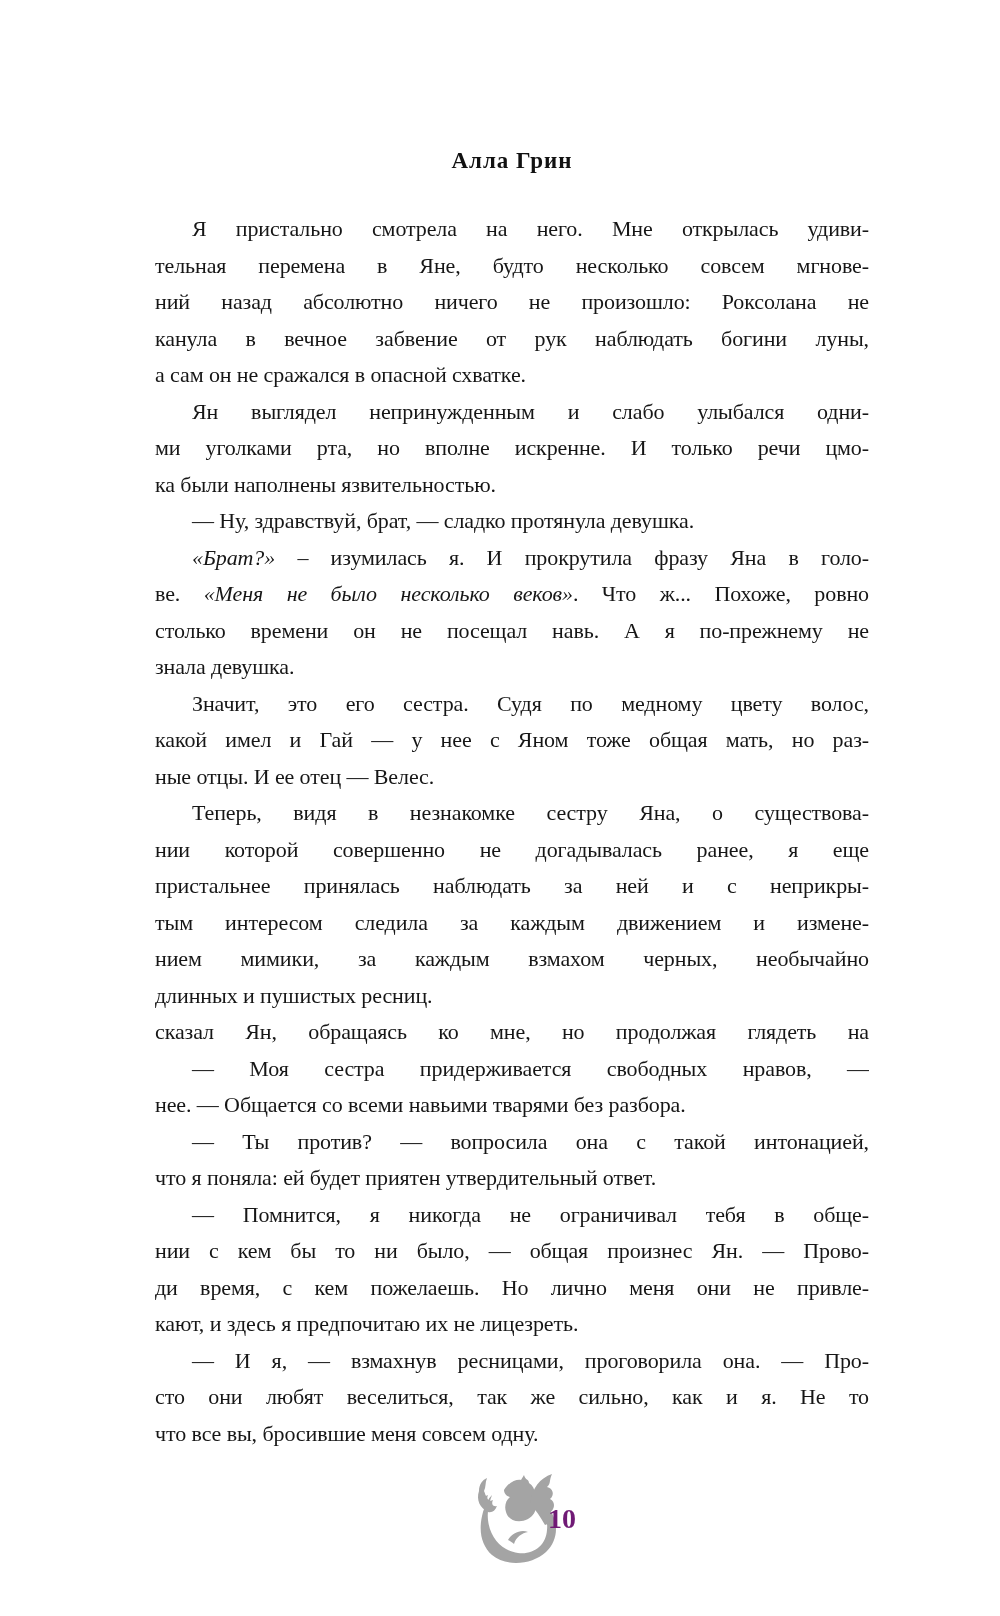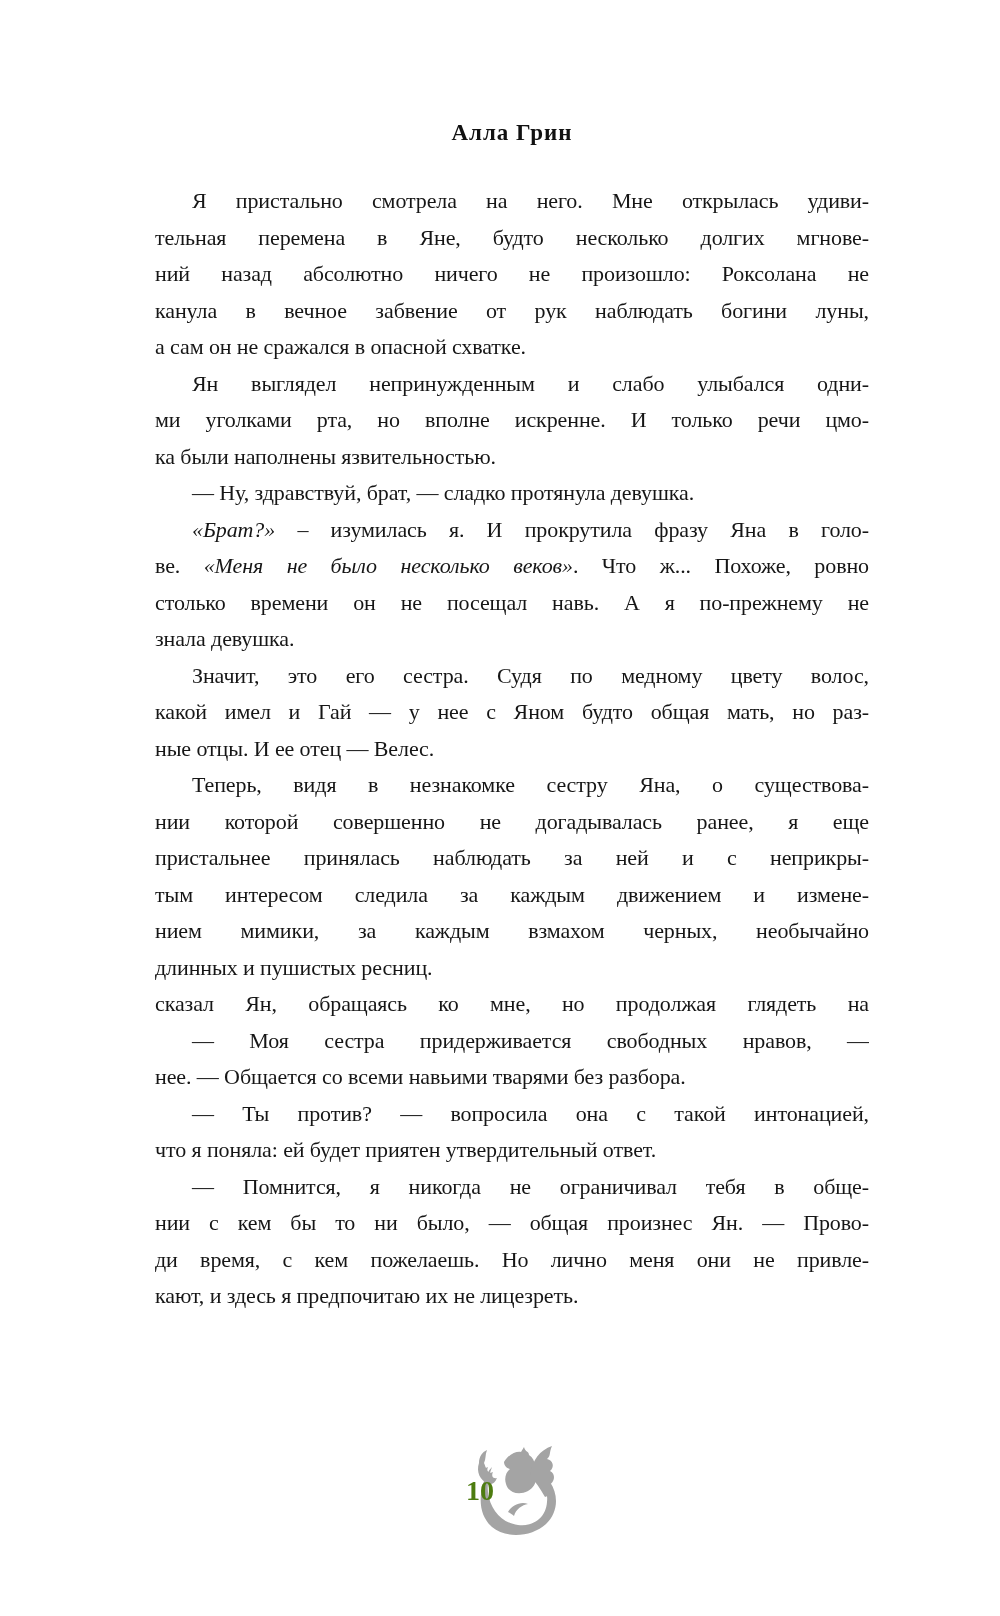--- a/index.html
+++ b/index.html
@@ -4,21 +4,21 @@
 <style>
   html,body { margin:0; padding:0; }
   body {
     width:1000px; height:1616px;
     background:#ffffff;
     font-family:"Liberation Serif", serif;
     color:#161616;
     position:relative;
     overflow:hidden;
   }
-  .page { position:absolute; inset:0; }
+  .page { position:absolute; inset:0;margin-top:28px; }
 
   .running-head {
     position:absolute;
     left:155px; top:120px; width:714px;
     text-align:center;
     font-weight:700;
     font-size:23px;
     letter-spacing:1px;
     color:#111111;
   }
@@ -45,58 +45,58 @@
 
   .folio {
     position:absolute;
     left:466px; top:1440px;
     width:110px; height:100px;
   }
   .folio svg { position:absolute; left:0; top:0; }
   .page-number {
     position:absolute;
     left:0; top:35px; width:110px;
-    text-align:left;
+    text-align:right;
     font-size:28px;
     font-weight:700;
-    color:#4d7c0f;
+    color:#701a75;
   }
 </style>
 </head>
 <body>
 
 <div class="page">
 
   <div class="running-head">Алла Грин</div>
 
   <div class="text-block" id="text-block">
       <div class="paragraph">
         <div class="line first">Я пристально смотрела на него. Мне открылась удиви-</div>
-        <div class="line">тельная перемена в Яне, будто несколько долгих мгнове-</div>
+        <div class="line">тельная перемена в Яне, будто несколько совсем мгнове-</div>
         <div class="line">ний назад абсолютно ничего не произошло: Роксолана не</div>
         <div class="line">канула в вечное забвение от рук наблюдать богини луны,</div>
         <div class="line last">а сам он не сражался в опасной схватке.</div>
       </div>
       <div class="paragraph">
         <div class="line first">Ян выглядел непринужденным и слабо улыбался одни-</div>
         <div class="line">ми уголками рта, но вполне искренне. И только речи цмо-</div>
         <div class="line last">ка были наполнены язвительностью.</div>
       </div>
       <div class="paragraph">
         <div class="line first last">— Ну, здравствуй, брат, — сладко протянула девушка.</div>
       </div>
       <div class="paragraph">
         <div class="line first"><i>«Брат?»</i> – изумилась я. И прокрутила фразу Яна в голо-</div>
         <div class="line">ве. <i>«Меня не было несколько веков»</i>. Что ж... Похоже, ровно</div>
         <div class="line">столько времени он не посещал навь. А я по-прежнему не</div>
         <div class="line last">знала девушка.</div>
       </div>
       <div class="paragraph">
         <div class="line first">Значит, это его сестра. Судя по медному цвету волос,</div>
-        <div class="line">какой имел и Гай — у нее с Яном будто общая мать, но раз-</div>
+        <div class="line">какой имел и Гай — у нее с Яном тоже общая мать, но раз-</div>
         <div class="line last">ные отцы. И ее отец — Велес.</div>
       </div>
       <div class="paragraph">
         <div class="line first">Теперь, видя в незнакомке сестру Яна, о существова-</div>
         <div class="line">нии которой совершенно не догадывалась ранее, я еще</div>
         <div class="line">пристальнее принялась наблюдать за ней и с неприкры-</div>
         <div class="line">тым интересом следила за каждым движением и измене-</div>
         <div class="line">нием мимики, за каждым взмахом черных, необычайно</div>
         <div class="line last">длинных и пушистых ресниц.</div>
       </div>
@@ -107,20 +107,25 @@
       </div>
       <div class="paragraph">
         <div class="line first">— Ты против? — вопросила она с такой интонацией,</div>
         <div class="line last">что я поняла: ей будет приятен утвердительный ответ.</div>
       </div>
       <div class="paragraph">
         <div class="line first">— Помнится, я никогда не ограничивал тебя в обще-</div>
         <div class="line">нии с кем бы то ни было, — общая произнес Ян. — Прово-</div>
         <div class="line">ди время, с кем пожелаешь. Но лично меня они не привле-</div>
         <div class="line last">кают, и здесь я предпочитаю их не лицезреть.</div>
+      </div>
+      <div class="paragraph">
+        <div class="line first">— И я, — взмахнув ресницами, проговорила она. — Про-</div>
+        <div class="line">сто они любят веселиться, так же сильно, как и я. Не то</div>
+        <div class="line last">что все вы, бросившие меня совсем одну.</div>
       </div>
     </div>
 
   <div class="folio">
     <svg width="110" height="100" viewBox="0 0 110 100" aria-hidden="true">
       <g fill="#a4a4a4" stroke="none">
 
         <path d="M84,42
                  C93,55 92,73 80,84
                  C66,97 40,99 26,87

